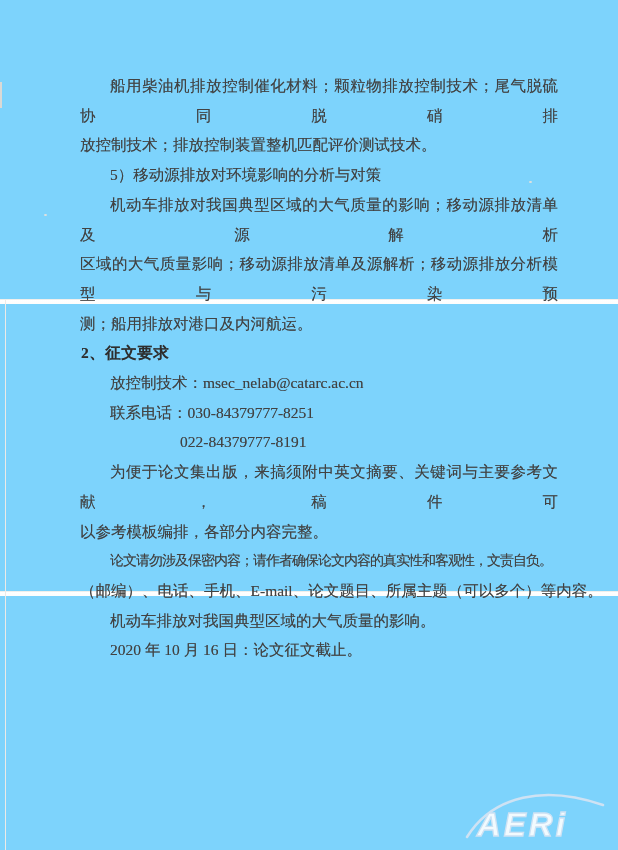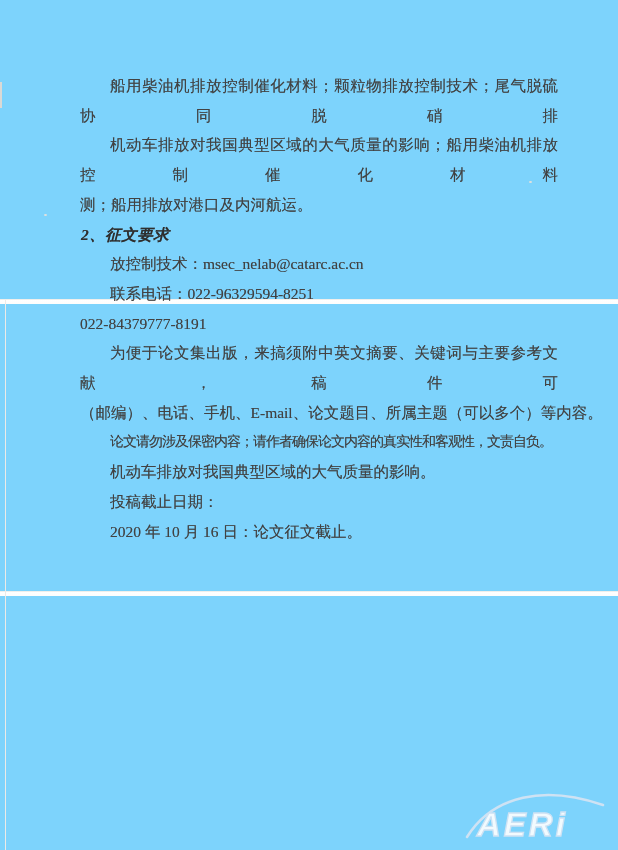--- a/index.html
+++ b/index.html
@@ -30,22 +30,22 @@
 
   .textcol{
     position:absolute;left:80px;top:71px;width:478px;
     color:#424242;font-size:15.5px;line-height:29.7px;
     text-shadow:0 0 .4px rgba(60,60,60,.55);
   }
   .ln{margin:0;white-space:nowrap;}
   .ind{text-indent:30px;}
   .flush{text-indent:0;}
   .just{white-space:normal;text-align:justify;text-align-last:justify;}
-  .heading{font-weight:700;color:#2e2e2e;letter-spacing:.5px;text-indent:1px;font-style:italic;}
-  .ext{text-indent:0;}
+  .heading{font-weight:700;color:#2e2e2e;letter-spacing:.5px;text-indent:1px;}
+  .ext{margin-left:100px;text-indent:0;}
   .tight{font-size:14px;letter-spacing:-1px;}
 
   .watermark{
     position:absolute;left:453px;top:779px;width:162px;height:66px;
     opacity:.9;pointer-events:none;
   }
 </style>
 </head>
 <body>
 
@@ -54,31 +54,34 @@
   <div class="band band-1"></div>
   <div class="band band-2"></div>
   <div class="edge-left"></div>
   <div class="edge-tick"></div>
   <div class="speck speck-1"></div>
   <div class="speck speck-2"></div>
   <div class="speck speck-3"></div>
 
   <div class="textcol">
     <p class="ln ind just">船用柴油机排放控制催化材料；颗粒物排放控制技术；尾气脱硫协同脱硝排</p>
-    <p class="ln ind just">机动车排放对我国典型区域的大气质量的影响；船用柴油机排放控制催化材料</p>
+    <p class="ln flush">放控制技术；排放控制装置整机匹配评价测试技术。</p>
+    <p class="ln ind">5）移动源排放对环境影响的分析与对策</p>
+    <p class="ln ind just">机动车排放对我国典型区域的大气质量的影响；移动源排放清单及源解析</p>
+    <p class="ln flush just">区域的大气质量影响；移动源排放清单及源解析；移动源排放分析模型与污染预</p>
     <p class="ln flush">测；船用排放对港口及内河航运。</p>
     <p class="ln heading">2、征文要求</p>
     <p class="ln ind">放控制技术：msec_nelab@catarc.ac.cn</p>
-    <p class="ln ind">联系电话：022-96329594-8251</p>
+    <p class="ln ind">联系电话：030-84379777-8251</p>
     <p class="ln ext">022-84379777-8191</p>
     <p class="ln ind just">为便于论文集出版，来搞须附中英文摘要、关键词与主要参考文献，稿件可</p>
+    <p class="ln flush">以参考模板编排，各部分内容完整。</p>
+    <p class="ln ind tight">论文请勿涉及保密内容；请作者确保论文内容的真实性和客观性，文责自负。</p>
     <p class="ln flush">（邮编）、电话、手机、E-mail、论文题目、所属主题（可以多个）等内容。</p>
-    <p class="ln ind tight">论文请勿涉及保密内容；请作者确保论文内容的真实性和客观性，文责自负。</p>
     <p class="ln ind">机动车排放对我国典型区域的大气质量的影响。</p>
-    <p class="ln ind">投稿截止日期：</p>
     <p class="ln ind">2020 年 10 月 16 日：论文征文截止。</p>
 
   </div>
 
   <svg class="watermark" viewBox="0 0 162 66">
     <path d="M14 58 C 40 16, 92 6, 150 26" fill="none" stroke-width="2.5" stroke-linecap="round" stroke="#d7e4f3"></path>
     <text x="24" y="57" font-size="33" font-style="italic" font-weight="bold" letter-spacing="3" fill="#ffffff" stroke-width="1.3" font-family="Liberation Sans, sans-serif" stroke="#d7e4f3">AERi</text>
   </svg>
 
 </div>

